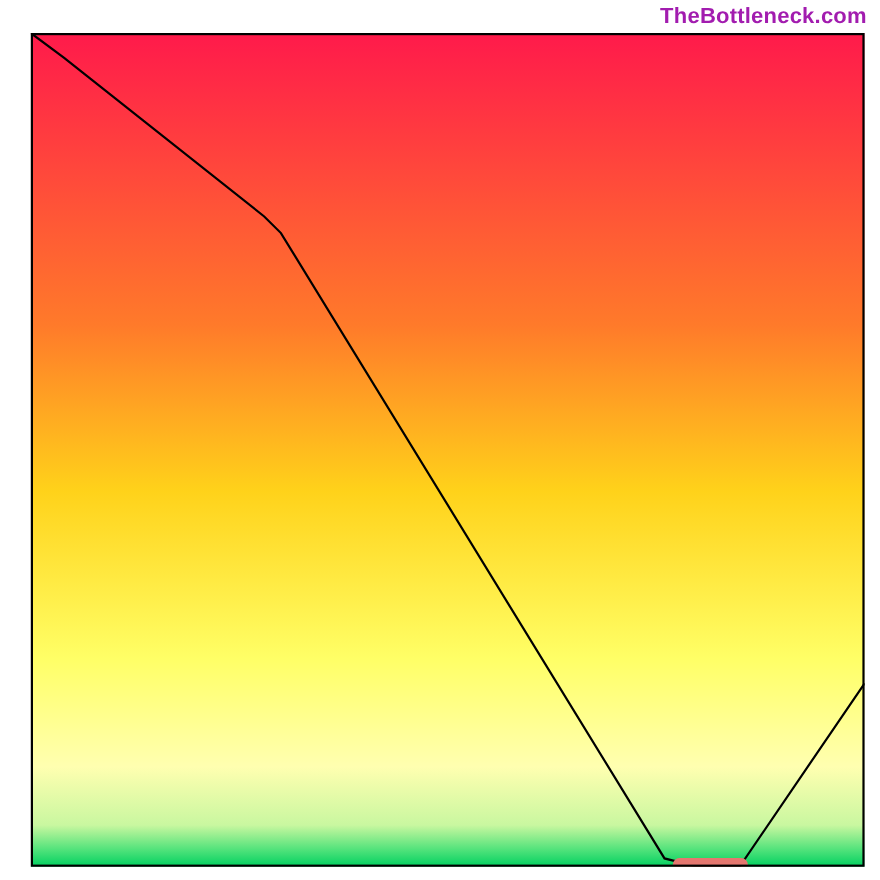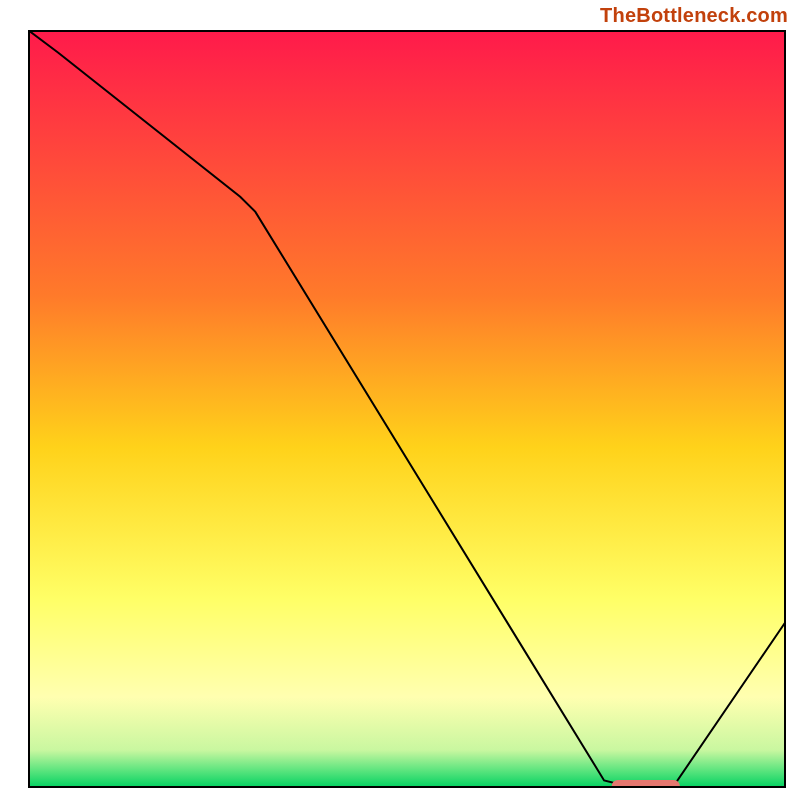--- a/index.html
+++ b/index.html
@@ -15,21 +15,21 @@
     position: relative;
     width: 800px;
     height: 800px;
   }
   .attribution {
     position: absolute;
     top: 4px;
     right: 12px;
     font-size: 20px;
     font-weight: 600;
-    color: #c2410c;
+    color: #a21caf;
     letter-spacing: 0.2px;
   }
   svg {
     position: absolute;
     top: 0;
     left: 0;
   }
 </style>
 </head>
 <body>

